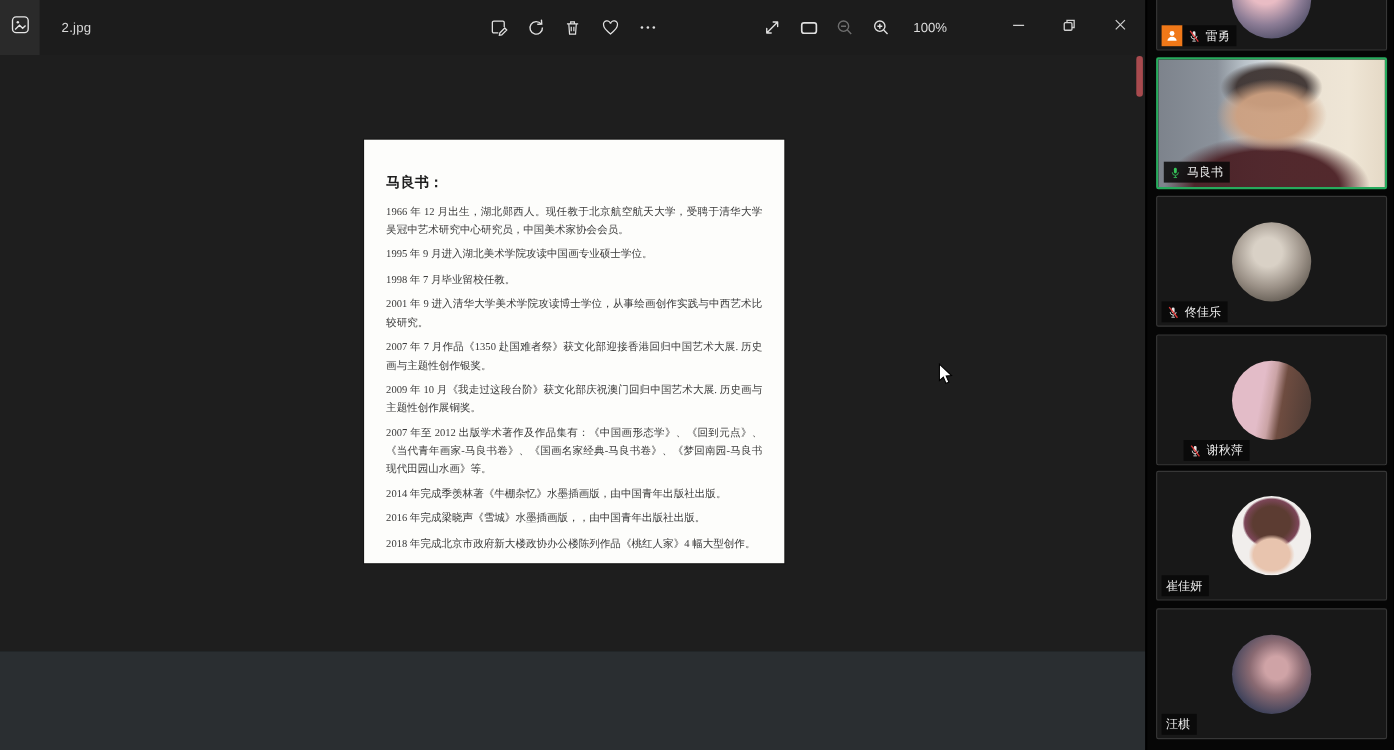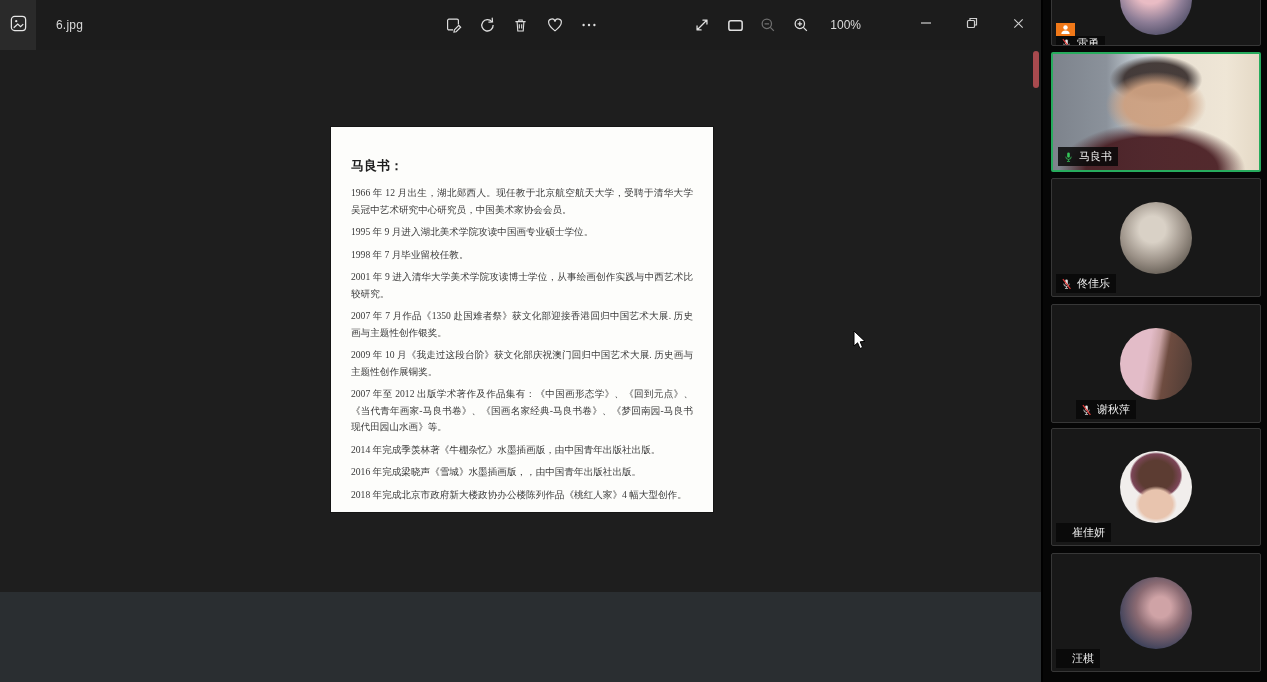--- a/index.html
+++ b/index.html
@@ -31,21 +31,21 @@
   
   .desktop-strip { position:absolute; left:0; top:592px; width:1041px; height:90px; background:#2a2e31; }
 
   
   .panel { position:absolute; left:1043px; top:0; width:224px; height:682px; background:#060606; }
   .tile { position:absolute; left:8px; width:210px; height:120px; background:#181818; border:1px solid #373737; border-radius:2px; overflow:hidden; }
   .tile.speaking { border:2px solid #27ab5d; }
   .avatar { position:absolute; left:50%; top:50%; transform:translate(-50%,-50%); width:72px; height:72px; border-radius:50%; }
   .name-row { position:absolute; left:0; bottom:0; display:flex; align-items:stretch; height:19px; }
   .name-chip { background:rgba(8,8,8,.85); color:#efefef; font-size:11px; display:flex; align-items:center; gap:4px; padding:0 6px 0 4px; }
-  .name-chip.noicon { padding-left:16px; }
+  .name-chip.noicon { padding-left:4px; }
   .badge { width:19px; height:19px; background:#f07818; display:flex; align-items:center; justify-content:center; }
   .micwrap { position:relative; width:13px; height:14px; }
   .video-feed { position:absolute; inset:0;
     background:
       radial-gradient(ellipse 70px 46px at 50% 44%, rgba(205,160,128,.95) 0 45%, rgba(205,160,128,0) 72%),
       radial-gradient(ellipse 58px 30px at 50% 22%, rgba(62,52,50,.95) 0 55%, rgba(62,52,50,0) 80%),
       radial-gradient(ellipse 110px 55px at 48% 100%, rgba(74,31,36,.95) 0 60%, rgba(74,31,36,0) 85%),
       linear-gradient(90deg,#7d838c 0%,#8b929b 26%,#b9c2c9 38%,#cfd6da 46%,#e9e0d2 58%,#efe6d6 84%,#e5d9c6 100%);
   }
   .cut-avatar { position:absolute; left:50%; top:-56px; transform:translateX(-50%); width:72px; height:72px; border-radius:50%;
@@ -64,21 +64,21 @@
     <div class="titlebar">
       <div class="appicon-tile">
         <span>
           <svg width="19" height="19" viewBox="0 0 20 20" fill="none" stroke="#e6e6e6" stroke-width="1.3">
             <rect x="2.5" y="2.5" width="15" height="15" rx="3.5"></rect>
             <circle cx="7.6" cy="7.6" r="1.2" fill="#e6e6e6" stroke="none"></circle>
             <path d="M5 14.5 l4.2-4 3 2.8 2.8-2.6"></path>
           </svg>
         </span>
       </div>
-      <div class="filename">6.jpg</div>
+      <div class="filename">2.jpg</div>
 
       <div class="tb-center">
         <div class="icon-btn">
           <span>
             <svg width="18" height="18" viewBox="0 0 20 20" fill="none" stroke="#e0e0e0" stroke-width="1.3">
               <path d="M16 9.5 V5 a1.5 1.5 0 0 0-1.5-1.5 h-9 A1.5 1.5 0 0 0 4 5 v9 a1.5 1.5 0 0 0 1.5 1.5 H10"></path>
               <path d="M11.5 15.5 l5-5 2 2 -5 5 -2.4.4 z"></path>
             </svg>
           </span>
         </div>
@@ -194,21 +194,21 @@
 
     <div class="red-scroll"></div>
   </div>
 
   <div class="desktop-strip"></div>
 
   <div class="panel">
 
     <div class="tile" style="top:-74px;">
       <div class="cut-avatar" style="top:36px;"></div>
-      <div class="name-row" style="bottom:3px; left:4px;flex-direction:column;">
+      <div class="name-row" style="bottom:3px; left:4px;">
         <div class="badge">
           <svg width="13" height="13" viewBox="0 0 20 20" fill="#fff">
             <circle cx="10" cy="6.8" r="3.4"></circle>
               <path d="M3.6 17 a6.4 5.6 0 0 1 12.8 0 z"></path>
           </svg>
         </div>
         <div class="name-chip">
           <span class="micwrap">
             <svg width="13" height="14" viewBox="0 0 20 20" fill="none">
               <rect x="8" y="3" width="4" height="8" rx="2" fill="#e8e8e8"></rect>

